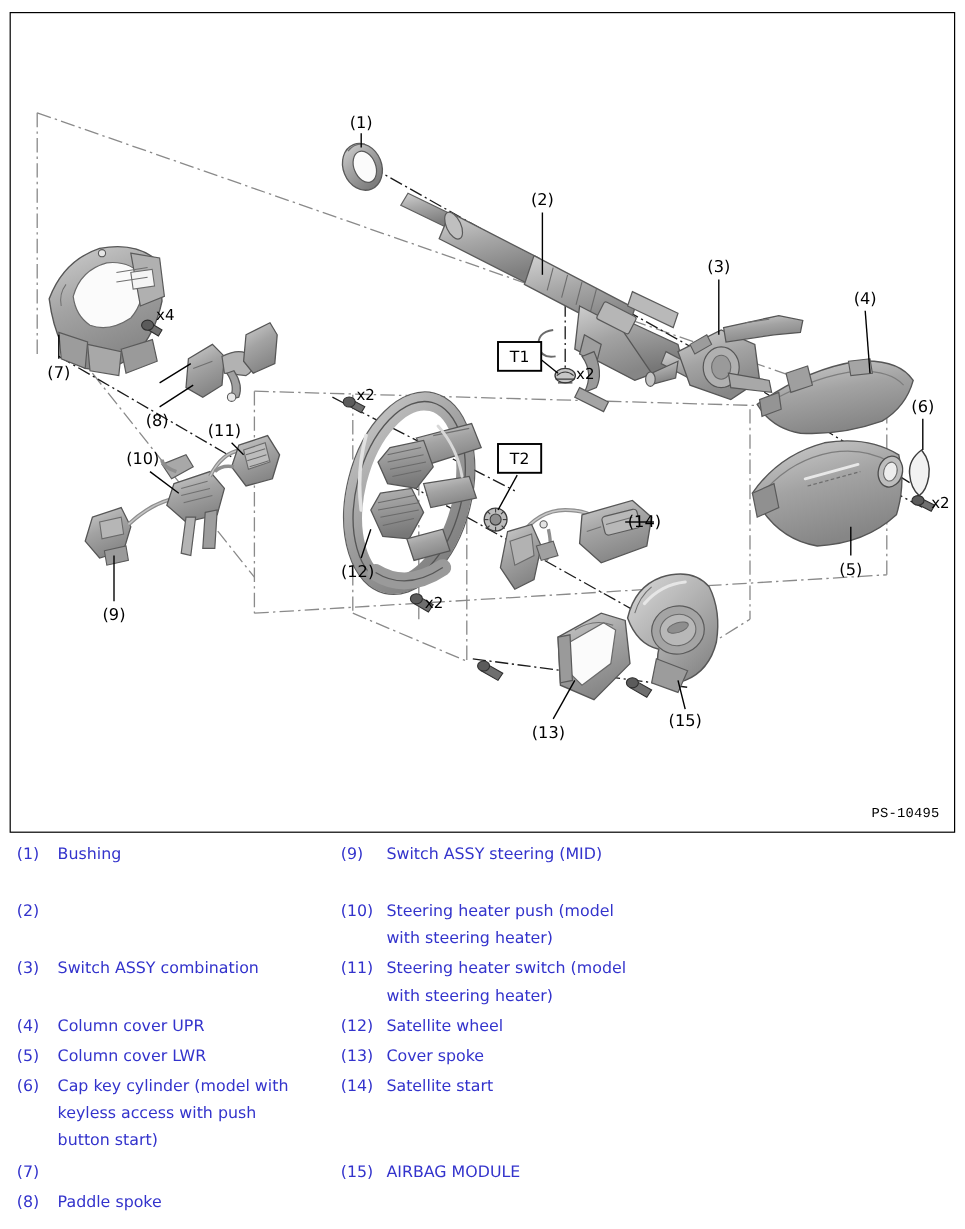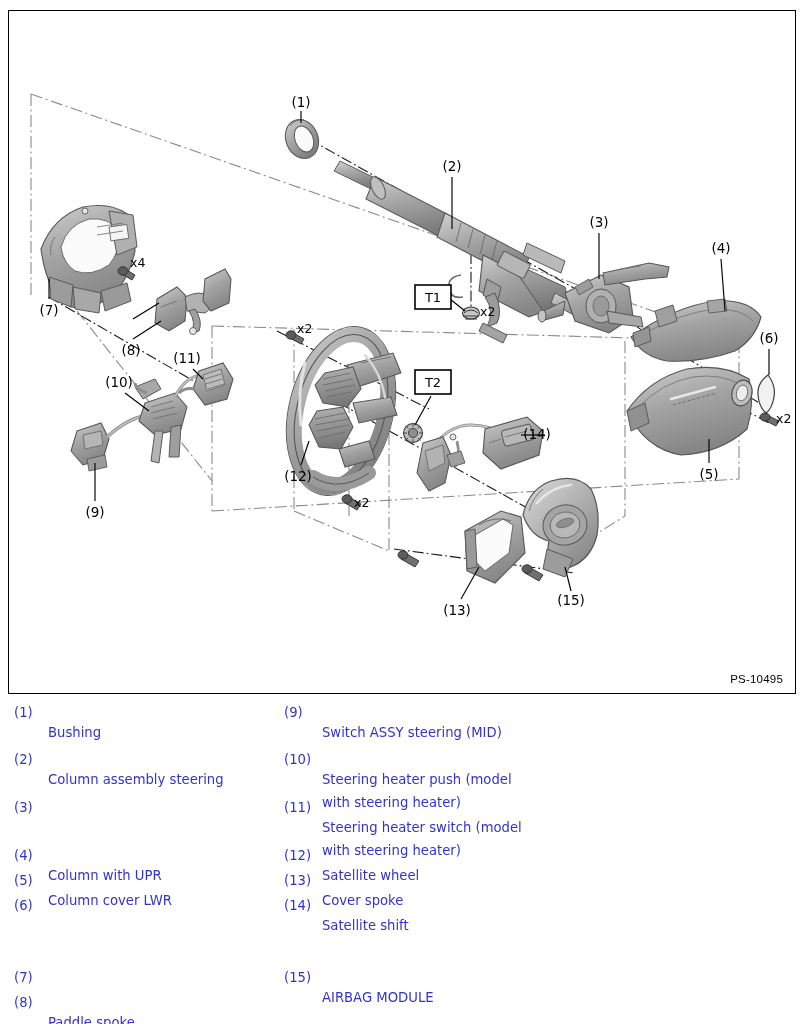--- a/index.html
+++ b/index.html
@@ -7,34 +7,34 @@
        font-family:"DejaVu Sans","Liberation Sans",sans-serif;}
 
   #page{position:absolute;left:0;top:0;width:804px;height:1024px;overflow:hidden;}
 
   
   #diagram-frame{position:absolute;left:8px;top:10px;width:788px;height:684px;
                  border:1.4px solid #000;box-sizing:border-box;background:#fff;}
   #diagram-svg{position:absolute;left:0;top:0;width:788px;height:684px;display:block;}
 
   .fig-code{position:absolute;right:12px;bottom:8px;font-size:11.5px;color:#000;
-            letter-spacing:.2px;font-family:Liberation Sans, sans-serif;}
+            letter-spacing:.2px;font-family:Liberation Mono, monospace;}
 
   
   #legend{position:absolute;left:8px;top:702px;width:788px;height:318px;}
   .legend-col{position:absolute;top:0;}
   #legend-col-left{left:6px;width:276px;}
   #legend-col-right{left:276px;width:300px;}
 
   .legend-item{position:absolute;display:flex;align-items:flex-start;}
   .legend-num{color:#3333cc;font-size:13.2px;line-height:17px;
                width:34px;flex:0 0 34px;text-align:left;}
   #legend-col-right .legend-num{width:38px;flex:0 0 38px;}
   .legend-label{color:#3333cc;font-size:13.2px;line-height:22.5px;
-                white-space:pre-line;margin-top:20px;}
+                white-space:pre-line;}
   .legend-num{line-height:22.5px;}
 </style>
 </head>
 <body>
 
 <div id="page">
 
   <div id="diagram-frame">
 
     <svg id="diagram-svg" viewBox="0 0 788 684">
@@ -447,35 +447,38 @@
 
   <div id="legend">
 
     <div class="legend-col" id="legend-col-left">
       <div class="legend-item" style="top:0px">
         <span class="legend-num">(1)</span>
         <span class="legend-label">Bushing</span>
       </div>
       <div class="legend-item" style="top:47px">
         <span class="legend-num">(2)</span>
-        <span class="legend-label">Column assembly steering</span>
       </div>
       <div class="legend-item" style="top:95px">
         <span class="legend-num">(3)</span>
+        <span class="legend-label">Switch ASSY combination</span>
       </div>
       <div class="legend-item" style="top:143px">
         <span class="legend-num">(4)</span>
-        <span class="legend-label">Column with UPR</span>
+        <span class="legend-label">Column cover UPR</span>
       </div>
       <div class="legend-item" style="top:168px">
         <span class="legend-num">(5)</span>
         <span class="legend-label">Column cover LWR</span>
       </div>
       <div class="legend-item" style="top:193px">
         <span class="legend-num">(6)</span>
+        <span class="legend-label">Cap key cylinder (model with
+keyless access with push
+button start)</span>
       </div>
       <div class="legend-item" style="top:265px">
         <span class="legend-num">(7)</span>
       </div>
       <div class="legend-item" style="top:290px">
         <span class="legend-num">(8)</span>
         <span class="legend-label">Paddle spoke</span>
       </div>
     </div>
 
@@ -497,21 +500,21 @@
       <div class="legend-item" style="top:143px">
         <span class="legend-num">(12)</span>
         <span class="legend-label">Satellite wheel</span>
       </div>
       <div class="legend-item" style="top:168px">
         <span class="legend-num">(13)</span>
         <span class="legend-label">Cover spoke</span>
       </div>
       <div class="legend-item" style="top:193px">
         <span class="legend-num">(14)</span>
-        <span class="legend-label">Satellite shift</span>
+        <span class="legend-label">Satellite start</span>
       </div>
       <div class="legend-item" style="top:265px">
         <span class="legend-num">(15)</span>
         <span class="legend-label">AIRBAG MODULE</span>
       </div>
     </div>
 
   </div>
 
 </div>

